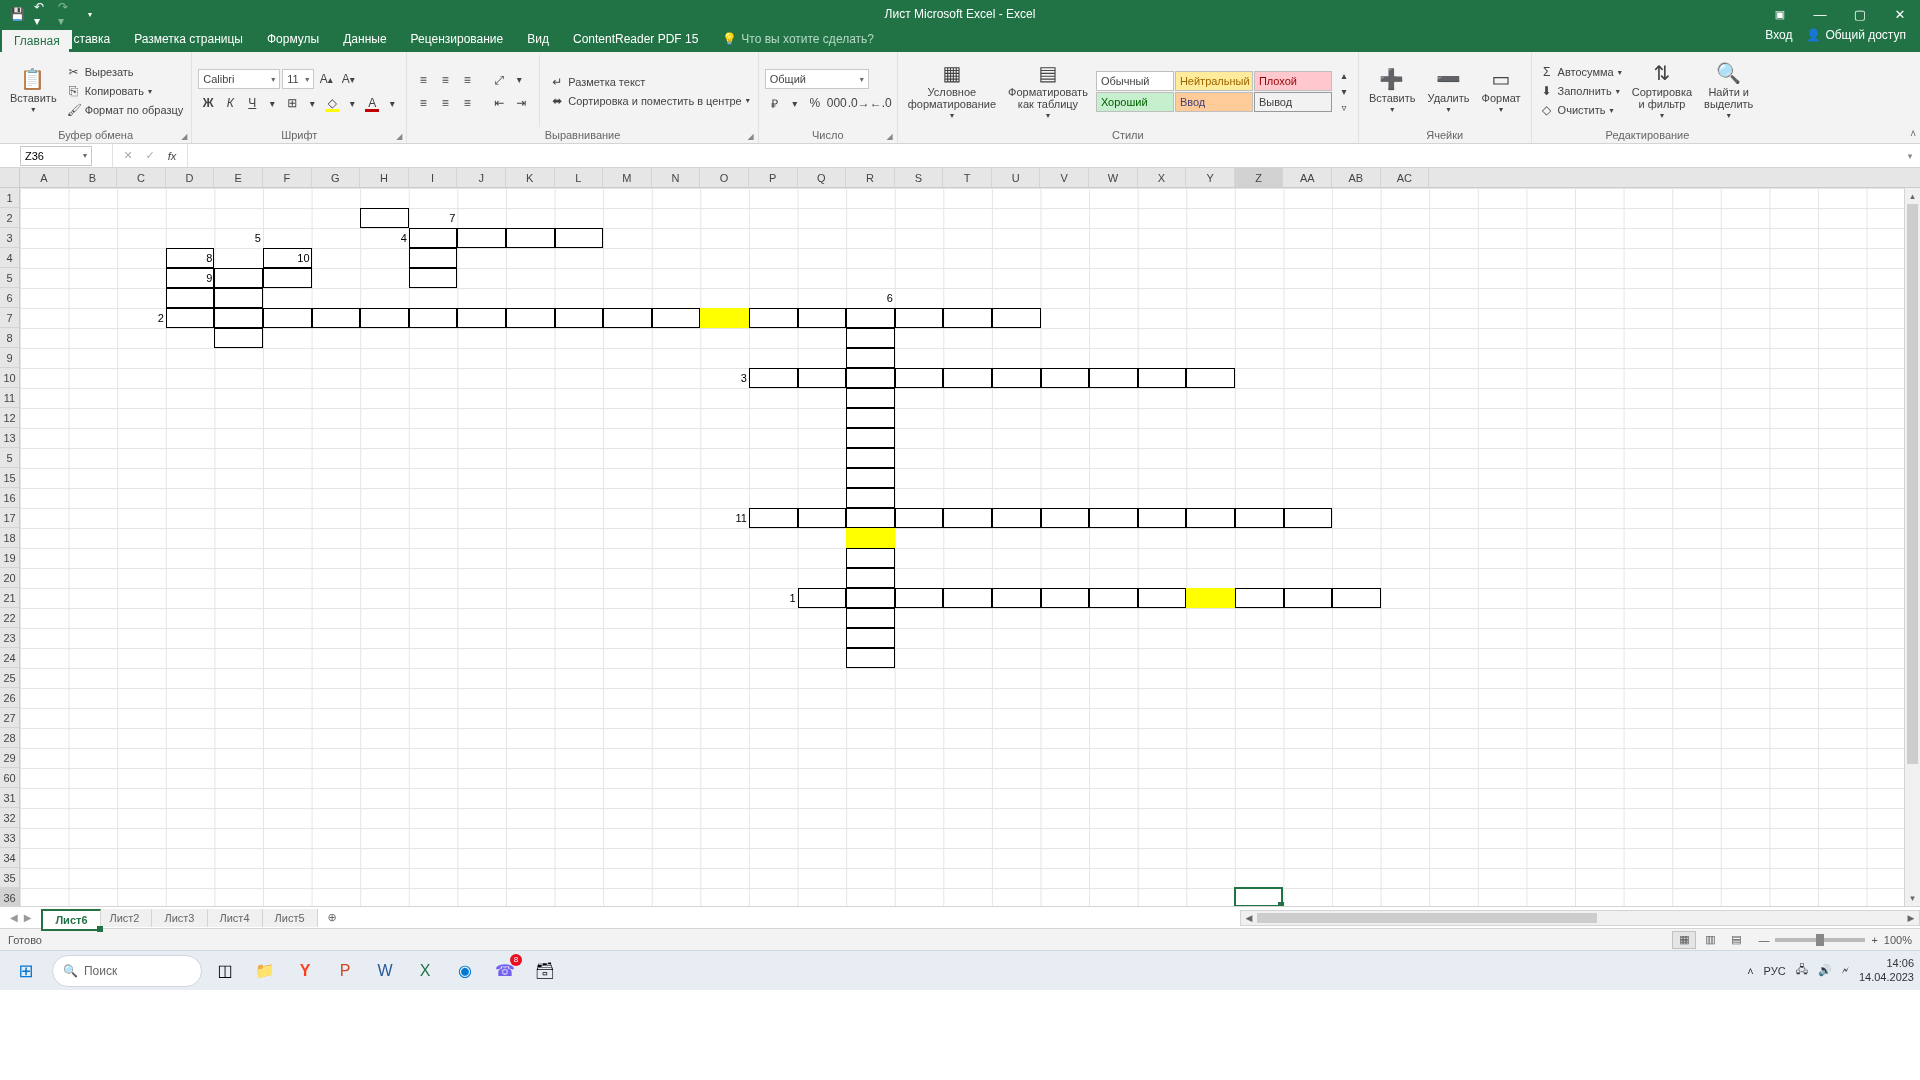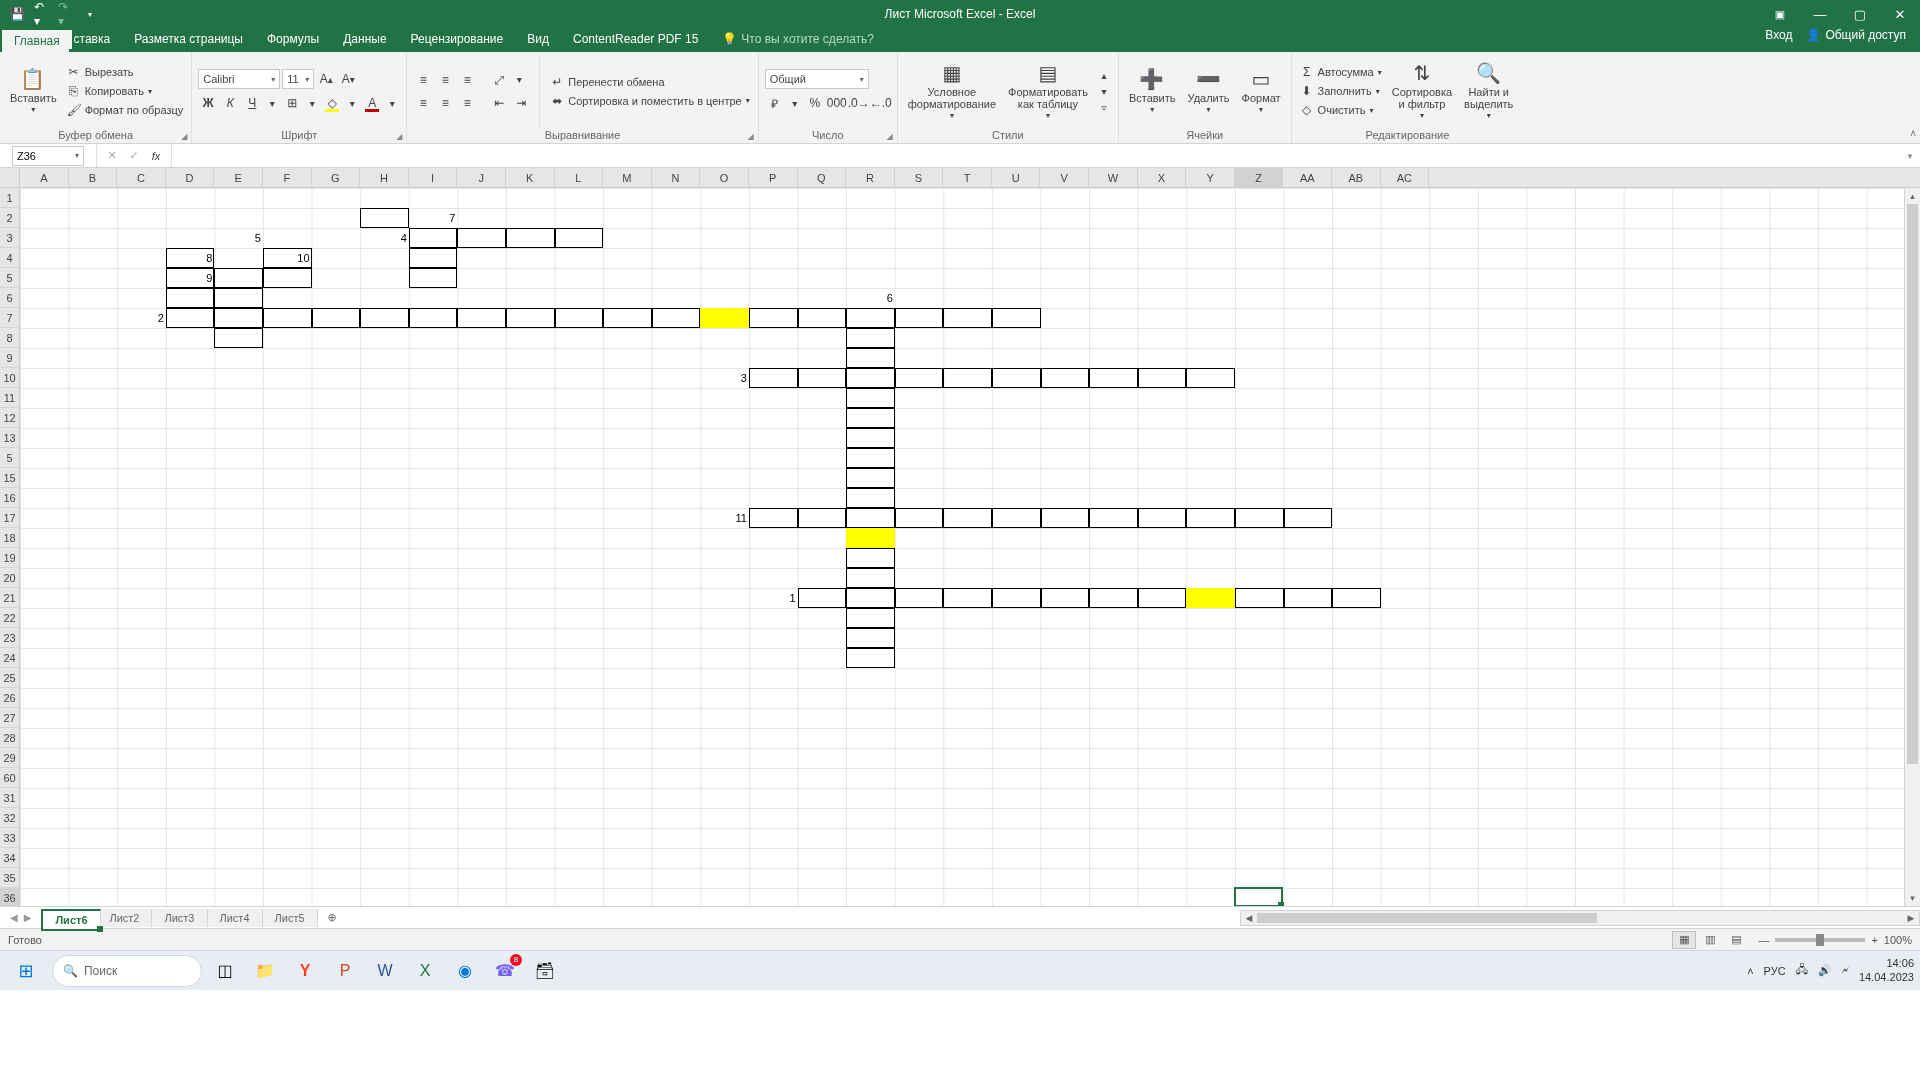--- a/index.html
+++ b/index.html
@@ -46,21 +46,21 @@
 .stylecell.neutral { background: #ffeb9c; color: #9c6500; }
 .stylecell.bad { background: #ffc7ce; color: #9c0006; }
 .stylecell.good { background: #c6efce; color: #006100; }
 .stylecell.input { background: #ffcc99; color: #3f3f76; }
 .stylecell.output { background: #f2f2f2; color: #3f3f3f; border: 1px solid #999; }
 
 .collapse { position: absolute; right: 4px; bottom: 4px; font-size: 10px; color: #666; cursor: pointer; }
 
 
 .fxbar { height: 24px; border-bottom: 1px solid #d4d4d4; display: flex; align-items: center; background: #fff; }
-.namebox { width: 72px; height: 20px; border: 1px solid #c8c8c8; margin: 0 12px; display: flex; align-items: center; padding: 0 4px; font-size: 11px; }
+.namebox { width: 72px; height: 20px; border: 1px solid #c8c8c8; margin: 0 20px; display: flex; align-items: center; padding: 0 4px; font-size: 11px; }
 .namebox .arr { margin-left: auto; font-size: 8px; color: #666; }
 .fxbar .fxbtns { display: flex; gap: 4px; padding: 0 6px; border-left: 1px solid #e1e1e1; border-right: 1px solid #e1e1e1; height: 100%; align-items: center; }
 .fxbar .fxbtns span { width: 18px; text-align: center; color: #aaa; cursor: pointer; font-size: 11px; }
 .fxbar .fxinput { flex: 1; height: 100%; padding: 0 6px; font-size: 11px; }
 .fxbar .exp { width: 20px; text-align: center; color: #888; cursor: pointer; font-size: 9px; }
 
 
 .gridwrap { height: 738px; position: relative; display: flex; flex-direction: column; }
 .colhdr { height: 20px; display: flex; background: #e6e6e6; border-bottom: 1px solid #ccc; }
 .corner { width: 20px; border-right: 1px solid #ccc; background: #e6e6e6; }
@@ -231,21 +231,21 @@
           <div class="sq">≡</div>
           <div style="width:8px"></div>
           <div class="sq">⇤</div>
           <div class="sq">⇥</div>
         </div>
       </div>
       <div style="width:1px;background:#e1e1e1;margin:0 4px"></div>
       <div class="rows">
         <div class="rowbtn">
             <span class="ic">↵</span>
-            <span>Перенести обмена</span>
+            <span>Разметка текст</span>
           </div>
         <div class="rowbtn">
             <span class="ic">⬌</span>
             <span>Сортировка и поместить в центре</span>
             <span style="font-size:8px"> ▾</span>
           </div>
       </div>
     </div>
     <div class="label"><span>Выравнивание</span><span class="dlg">◢</span></div>
   </div>
@@ -275,20 +275,32 @@
           <span style="white-space:pre-line">Условное
 форматирование</span>
           <span style="font-size:8px">▾</span>
         </div>
       <div class="bigbtn">
           <span class="ic">▤</span>
           <span style="white-space:pre-line">Форматировать
 как таблицу</span>
           <span style="font-size:8px">▾</span>
         </div>
+      <div class="rows" style="gap:1px">
+        <div class="btnrow" style="gap:1px">
+          <div class="stylecell normal">Обычный</div>
+          <div class="stylecell neutral">Нейтральный</div>
+          <div class="stylecell bad">Плохой</div>
+        </div>
+        <div class="btnrow" style="gap:1px">
+          <div class="stylecell good">Хороший</div>
+          <div class="stylecell input">Ввод</div>
+          <div class="stylecell output">Вывод</div>
+        </div>
+      </div>
       <div class="rows" style="justify-content:center;gap:0">
         <div class="sq small">▴</div>
         <div class="sq small">▾</div>
         <div class="sq small">▿</div>
       </div>
     </div>
     <div class="label"><span>Стили</span></div>
   </div>
 
   <div class="group">

